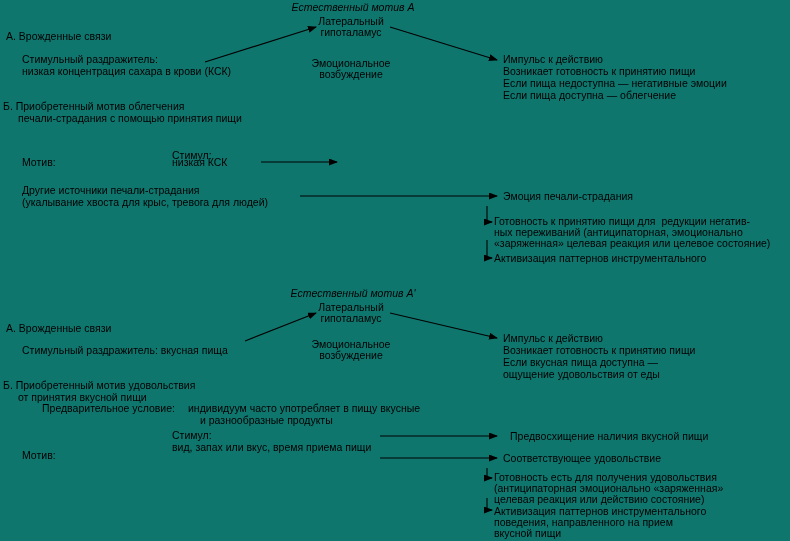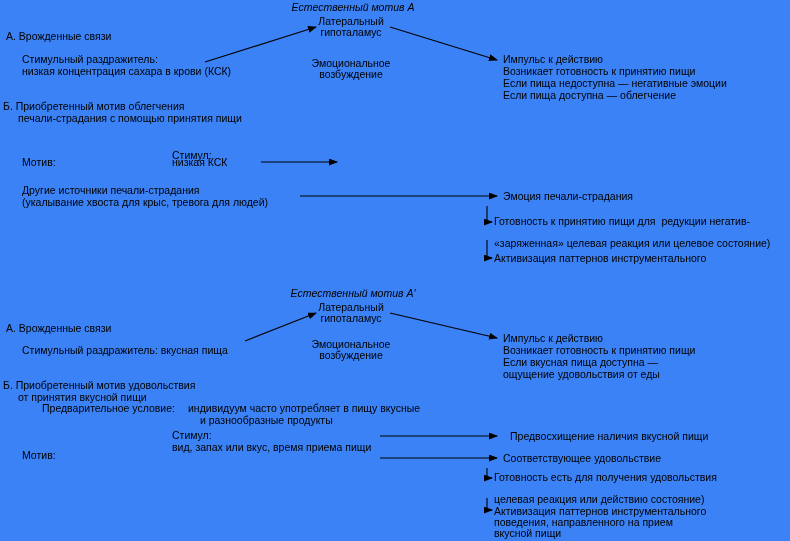--- a/index.html
+++ b/index.html
@@ -6,21 +6,21 @@
   body{
     font-family:"Liberation Sans", sans-serif;
     color:#000;
     -webkit-font-smoothing:none;
   }
   #page{
     position:relative;
     width:790px;
     height:541px;
     overflow:hidden;
-    background:#3b82f6;
+    background:#0f766e;
   }
   .t{
     position:absolute;
     font-size:10.5px;
     line-height:11.5px;
     white-space:pre;
     letter-spacing:0px;
   }
   .ital{font-style:italic;}
   .ctr{text-align:center;}
@@ -97,20 +97,21 @@
   <div class="t" style="left:172px; top:150px;">Стимул:</div>
   <div class="t" style="left:22px; top:157px;">Мотив:</div>
   <div class="t" style="left:172px; top:157px;">низкая КСК</div>
 
   <div class="t" style="left:22px; top:185px;">Другие источники печали-страдания</div>
   <div class="t" style="left:22px; top:197px;">(укалывание хвоста для крыс, тревога для людей)</div>
 
   <div class="t" style="left:503px; top:191px;">Эмоция печали-страдания</div>
 
   <div class="t" style="left:494px; top:216px;">Готовность к принятию пищи для  редукции негатив-</div>
+  <div class="t" style="left:494px; top:227px;">ных переживаний (антиципаторная, эмоционально</div>
   <div class="t" style="left:494px; top:238px;">«заряженная» целевая реакция или целевое состояние)</div>
 
   <div class="t" style="left:494px; top:253px;">Активизация паттернов инструментального</div>
 
   <div class="t ital ctr" style="left:283px; top:288px; width:140px;">Естественный мотив А'</div>
 
   <div class="t ctr" style="left:311px; top:302px; width:80px; line-height:11px;"><span style="white-space:pre-line">Латеральный
 гипоталамус</span></div>
 
   <div class="t" style="left:6px; top:323px;">А. Врожденные связи</div>
@@ -133,19 +134,20 @@
   <div class="t" style="left:200px; top:415px;">и разнообразные продукты</div>
 
   <div class="t" style="left:172px; top:430px;">Стимул:</div>
   <div class="t" style="left:172px; top:442px;">вид, запах или вкус, время приема пищи</div>
   <div class="t" style="left:22px; top:450px;">Мотив:</div>
 
   <div class="t" style="left:503px; top:431px;padding-left:7px;">Предвосхищение наличия вкусной пищи</div>
   <div class="t" style="left:503px; top:453px;">Соответствующее удовольствие</div>
 
   <div class="t" style="left:494px; top:472px;">Готовность есть для получения удовольствия</div>
+  <div class="t" style="left:494px; top:483px;">(антиципаторная эмоционально «заряженная»</div>
   <div class="t" style="left:494px; top:494px;">целевая реакция или действию состояние)</div>
 
   <div class="t" style="left:494px; top:506px;">Активизация паттернов инструментального</div>
   <div class="t" style="left:494px; top:517px;">поведения, направленного на прием</div>
   <div class="t" style="left:494px; top:528px;">вкусной пищи</div>
 
 </div>
 
 </body></html>

